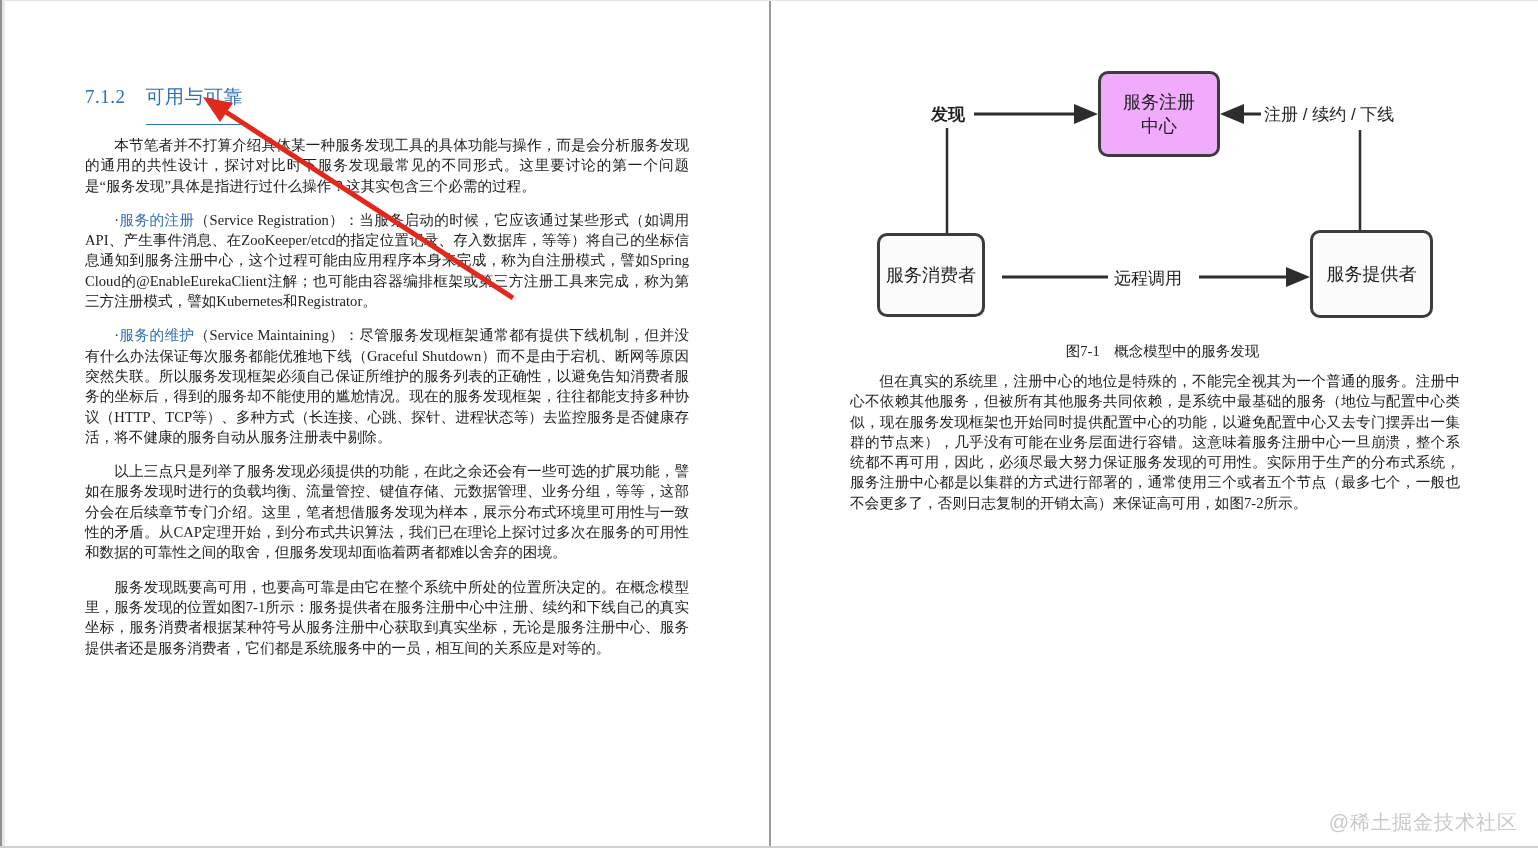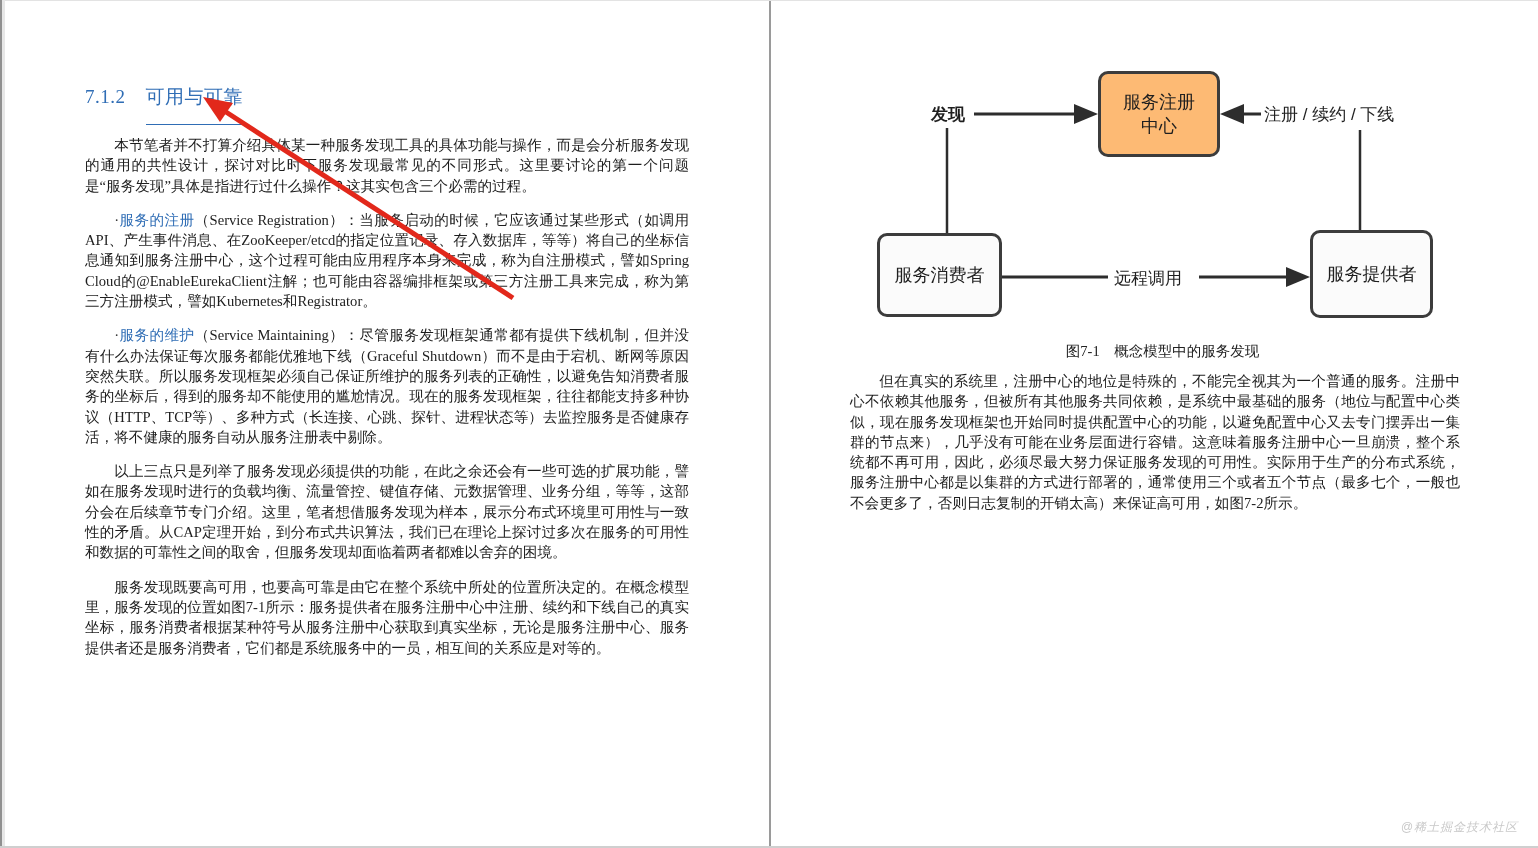--- a/index.html
+++ b/index.html
@@ -25,31 +25,31 @@
   .red-arrow{position:absolute;left:0;top:0;pointer-events:none;}
 
   
   .page-right{position:absolute;left:771px;top:0;width:767px;height:848px;
               font-family:"Liberation Serif", serif;}
   .diagram{position:absolute;left:0;top:0;width:767px;height:370px;
            font-family:"Liberation Sans", sans-serif;}
   .dbox{position:absolute;box-sizing:border-box;border:3px solid #3c3c3c;border-radius:10px;
         display:flex;align-items:center;justify-content:center;text-align:center;
         font-size:18px;color:#1f1f1f;line-height:1.35;}
-  .dbox.gray{background:#fdba74;}
+  .dbox.gray{background:#f0abfc;}
   .dbox.white{background:#fbfbfb;}
   .pre{white-space:pre-line;}
   .dlabel{position:absolute;font-size:17px;color:#1f1f1f;white-space:nowrap;}
   .dsvg{position:absolute;left:0;top:0;pointer-events:none;}
   .caption{position:absolute;left:0;top:342px;width:783px;text-align:center;
            font-size:14.5px;color:#222;font-family:"Liberation Serif", serif;}
   .right-para{position:absolute;left:79px;top:371px;width:610px;}
 
-  .watermark{position:absolute;right:20px;bottom:12px;font-size:12px;color:#c9c9c9;
-             font-family:"Liberation Sans", sans-serif;letter-spacing:1px;font-style:italic;}
+  .watermark{position:absolute;right:20px;bottom:12px;font-size:20px;color:#c9c9c9;
+             font-family:"Liberation Sans", sans-serif;letter-spacing:1px;}
 </style>
 </head>
 <body>
 
 <div class="screen">
 
   <div class="page-left">
     <div class="left-content">
       <h2 class="heading"><span class="num">7.1.2</span><span class="ttl">可用与可靠</span></h2>
 
@@ -87,21 +87,21 @@
 
         <line x1="589" y1="130" x2="589" y2="230" stroke="#2d2d2d" stroke-width="2.5"></line>
 
         <line x1="231" y1="277" x2="337" y2="277" stroke="#2d2d2d" stroke-width="3"></line>
         <line x1="428" y1="277" x2="517" y2="277" stroke="#2d2d2d" stroke-width="3"></line>
         <polygon points="539,277 515,267 515,287" fill="#2d2d2d"></polygon>
       </svg>
 
       <div class="dbox gray pre" style="left:327px;top:71px;width:122px;height:86px;">服务注册
 中心</div>
-      <div class="dbox white" style="left:106px;top:233px;width:125px;height:84px;">服务消费者</div>
+      <div class="dbox white" style="left:106px;top:233px;width:108px;height:84px;">服务消费者</div>
       <div class="dbox white" style="left:539px;top:230px;width:123px;height:88px;text-align:right;">服务提供者</div>
 
       <div class="dlabel" style="left:160px;top:103px;font-weight:bold;">发现</div>
       <div class="dlabel" style="left:493px;top:103px;">注册 / 续约 / 下线</div>
       <div class="dlabel" style="left:343px;top:267px;">远程调用</div>
 
       <div class="caption">图7-1　概念模型中的服务发现</div>
     </div>
 
     <div class="right-para">

